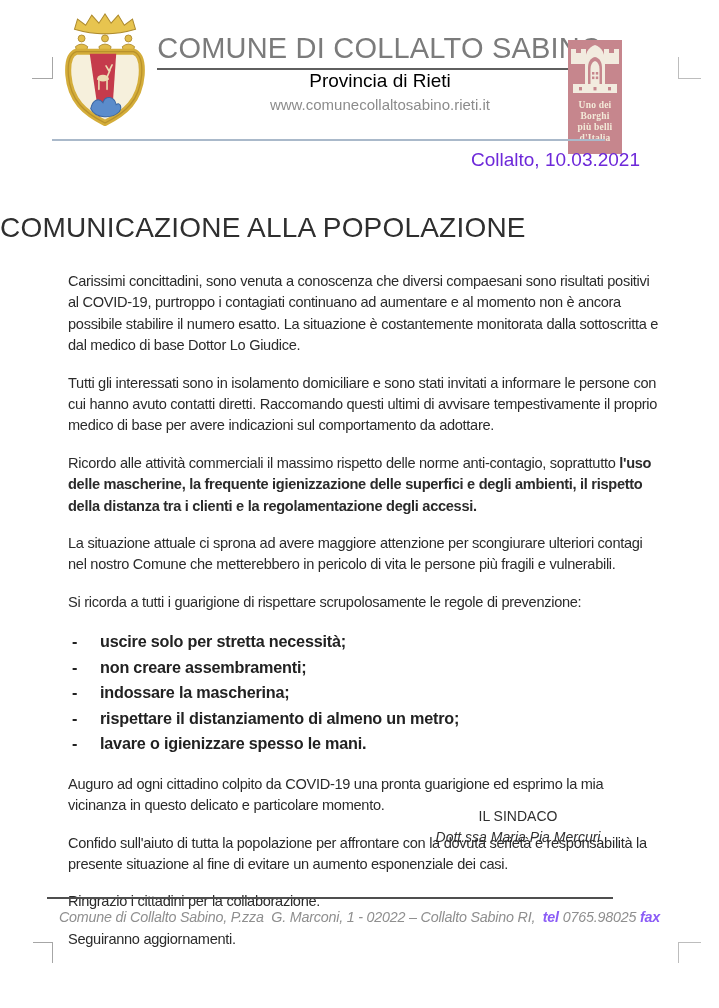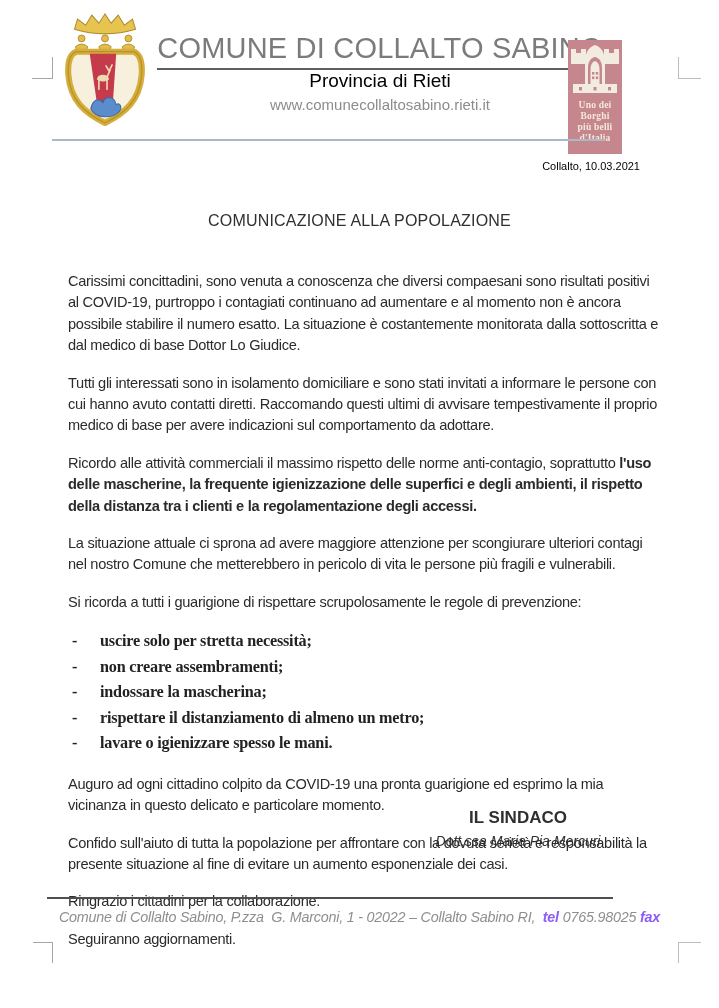--- a/index.html
+++ b/index.html
@@ -28,38 +28,38 @@
     position:absolute; left:568px; top:14px; width:54px; height:114px;
     background:#c6868d; display:flex; flex-direction:column; align-items:center;margin-top:26px;
   }
   .borghi svg { display:block; margin-top:2px; }
   .borghi-text {
     font-family:"Liberation Serif", serif; font-weight:bold; font-size:9.5px;
     line-height:11px; color:#f3ead9; text-align:center; letter-spacing:0.2px;
   }
 
   .head-rule { position:absolute; left:52px; top:139px; width:553px; height:2px; background:#aab9ca; }
-  .dateline  { position:absolute; top:160px; right:79px; font-size:11px; color:#000000; }
+  .dateline  { position:absolute; top:149px; right:79px; font-size:19px; color:#6d28d9; }
 
   .doc-title {
-    position:absolute; top:212px; left:0; width:719px; margin:0; text-align:center;
-    font-size:16px; font-weight:400; color:#2f2f2f; letter-spacing:0.2px;
+    position:absolute; top:212px; left:0; width:719px; margin:0; 
+    font-size:28px; font-weight:400; color:#2f2f2f; letter-spacing:0.2px;
   }
 
   .body-text {
     position:absolute; left:52px; top:255px; width:627px;
     font-size:14.6px; line-height:21.4px; letter-spacing:-0.3px; color:#2b2b2b;
   }
   .body-text p { margin:16px; }
-  .rules { margin:1px 0 17px 0;font-family:Liberation Serif, serif; }
+  .rules { margin:1px 0 17px 0; }
   .rule { line-height:25.5px; font-weight:bold; font-size:16.2px; letter-spacing:-0.2px; color:#222222; }
   .dash { display:inline-block; margin-left:20px; width:28px; }
 
   .signature { position:absolute; left:398px; top:808px; width:240px; text-align:center; color:#2f2f2f; }
-  .sig-role { font-weight:bold; font-size:17px; }
+  .sig-role { font-weight:normal; font-size:14px; }
   .sig-name { margin-top:5px; font-size:14px;font-style:italic; }
 
   .footer-rule { position:absolute; left:47px; top:897px; width:566px; height:2px; background:#4f4f4f; }
   .footer {
     position:absolute; left:30px; top:907px; width:659px; text-align:center;
     font-style:italic; font-size:14.3px; line-height:20px; color:#8f8f8f; letter-spacing:-0.2px;
   }
   .footer strong { color:#8b5cf6; }
   .f-line { white-space:pre-wrap; }
   .flink { color:#8181ab; text-decoration:underline; cursor:pointer; }

